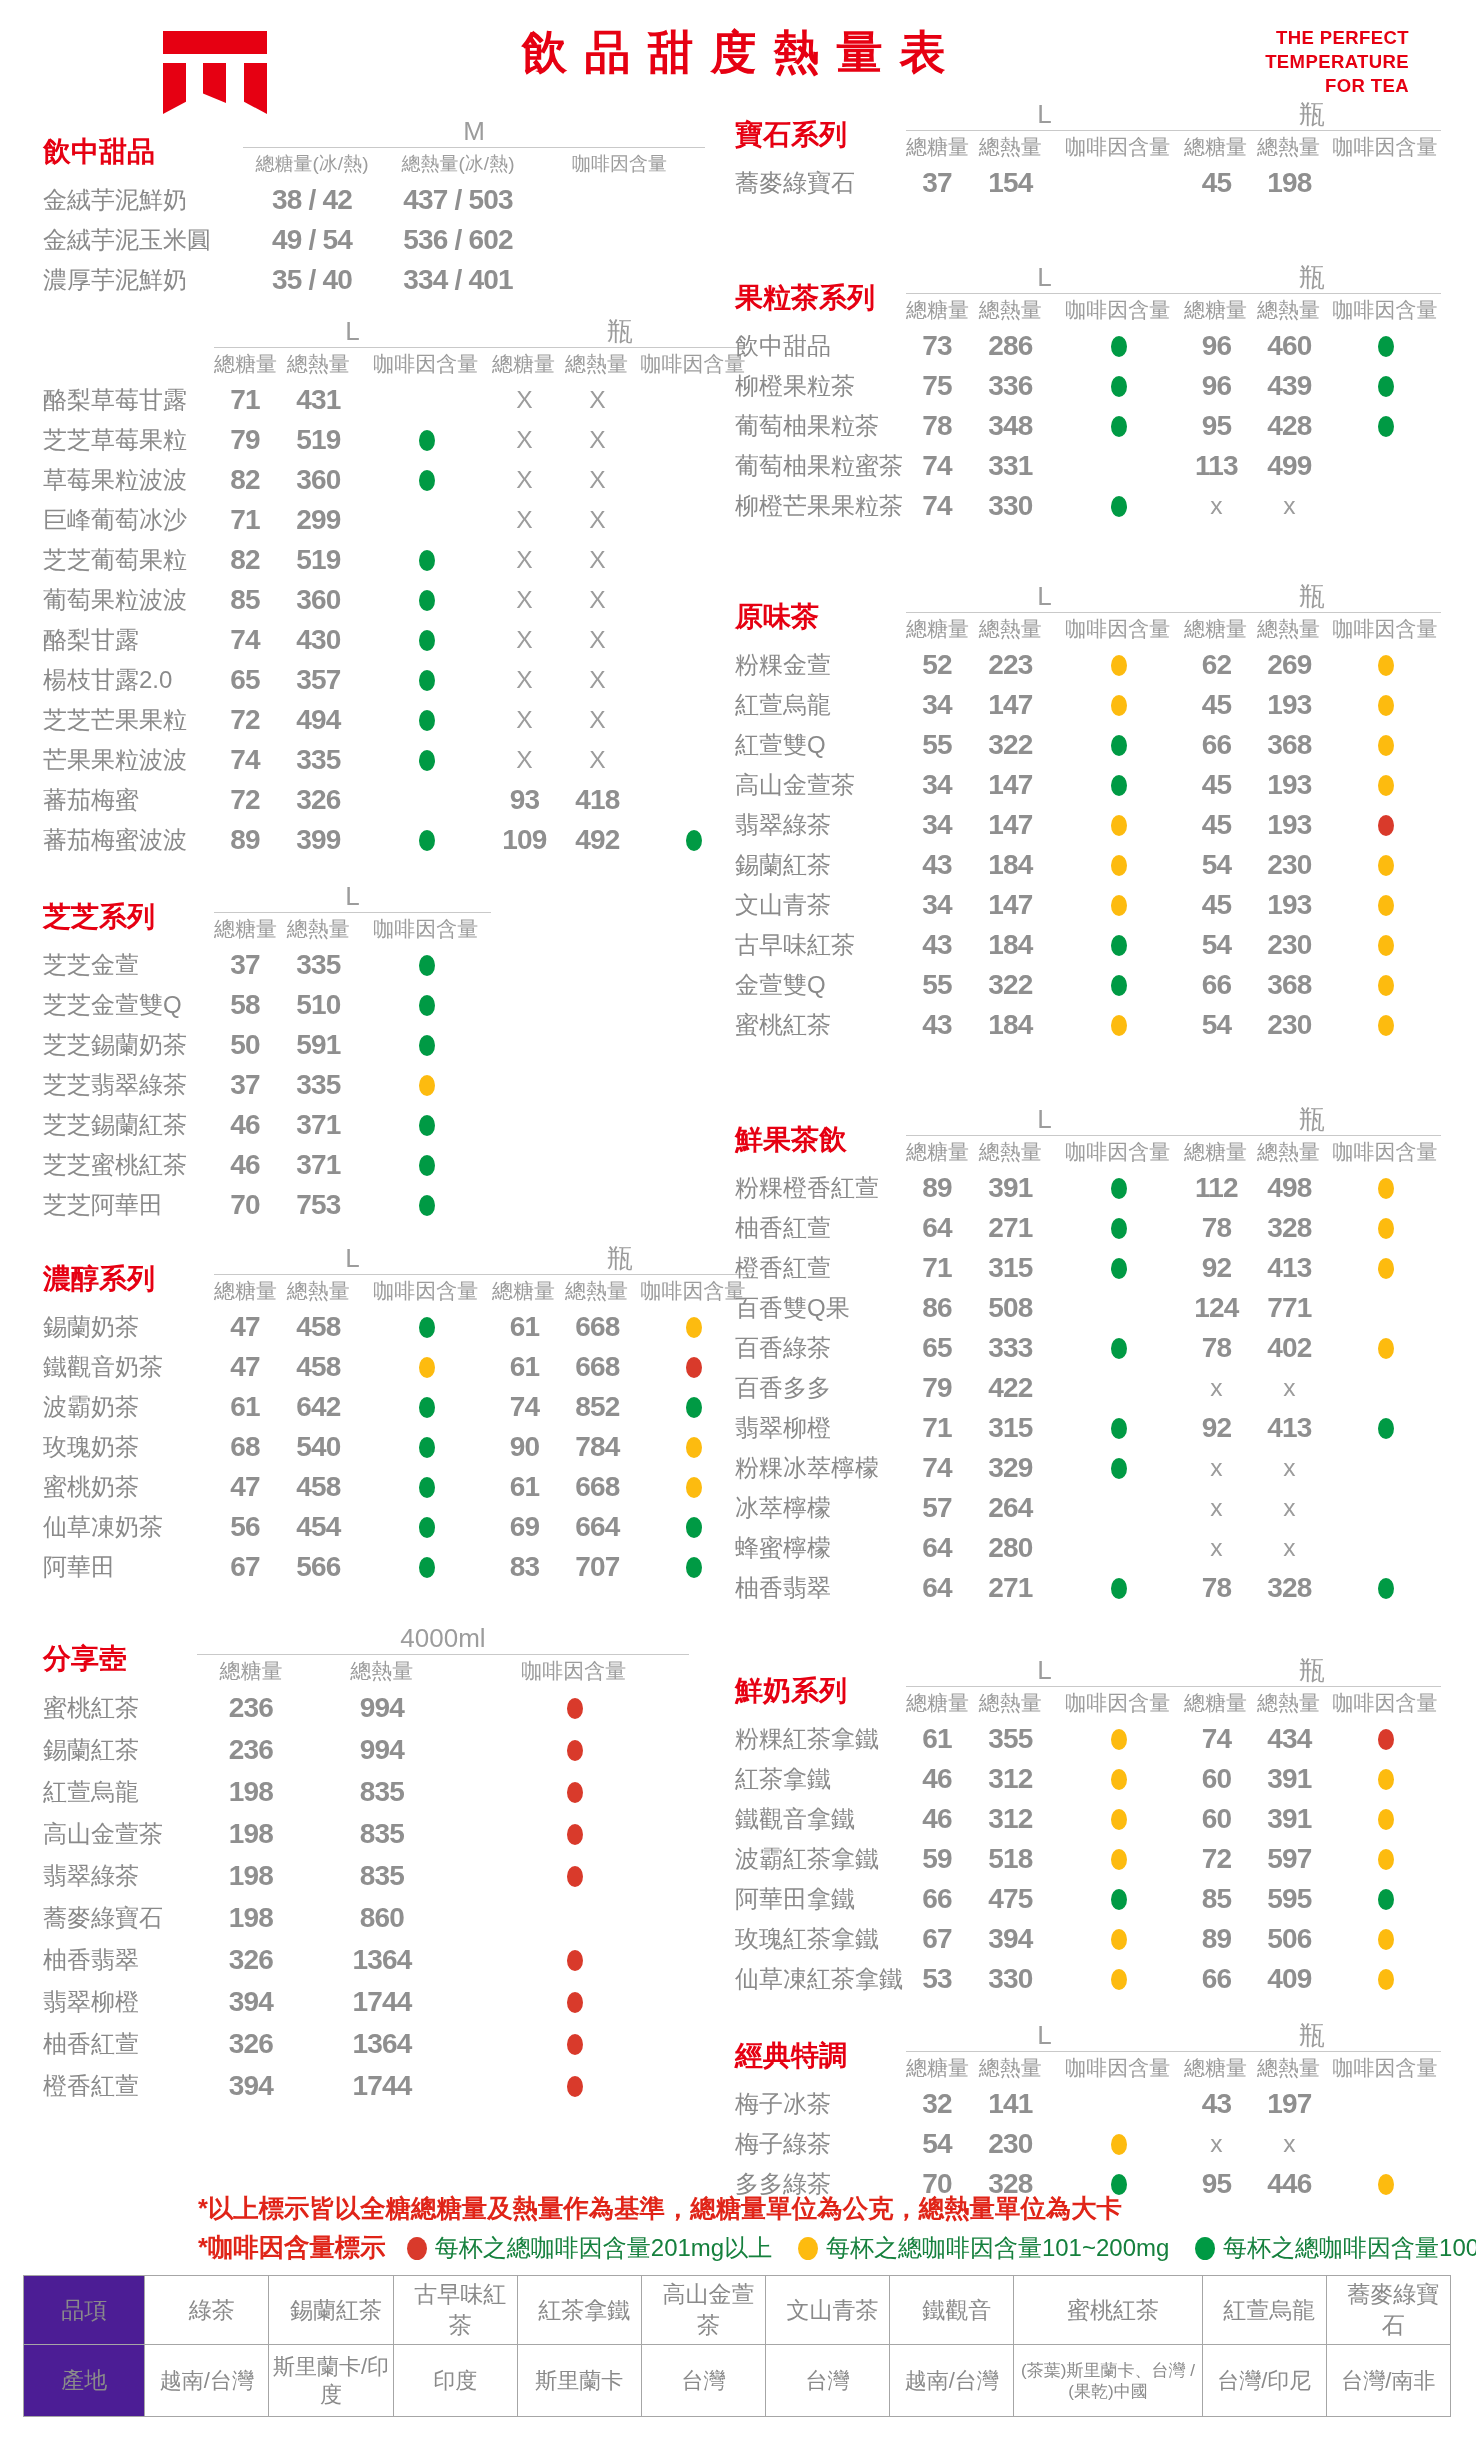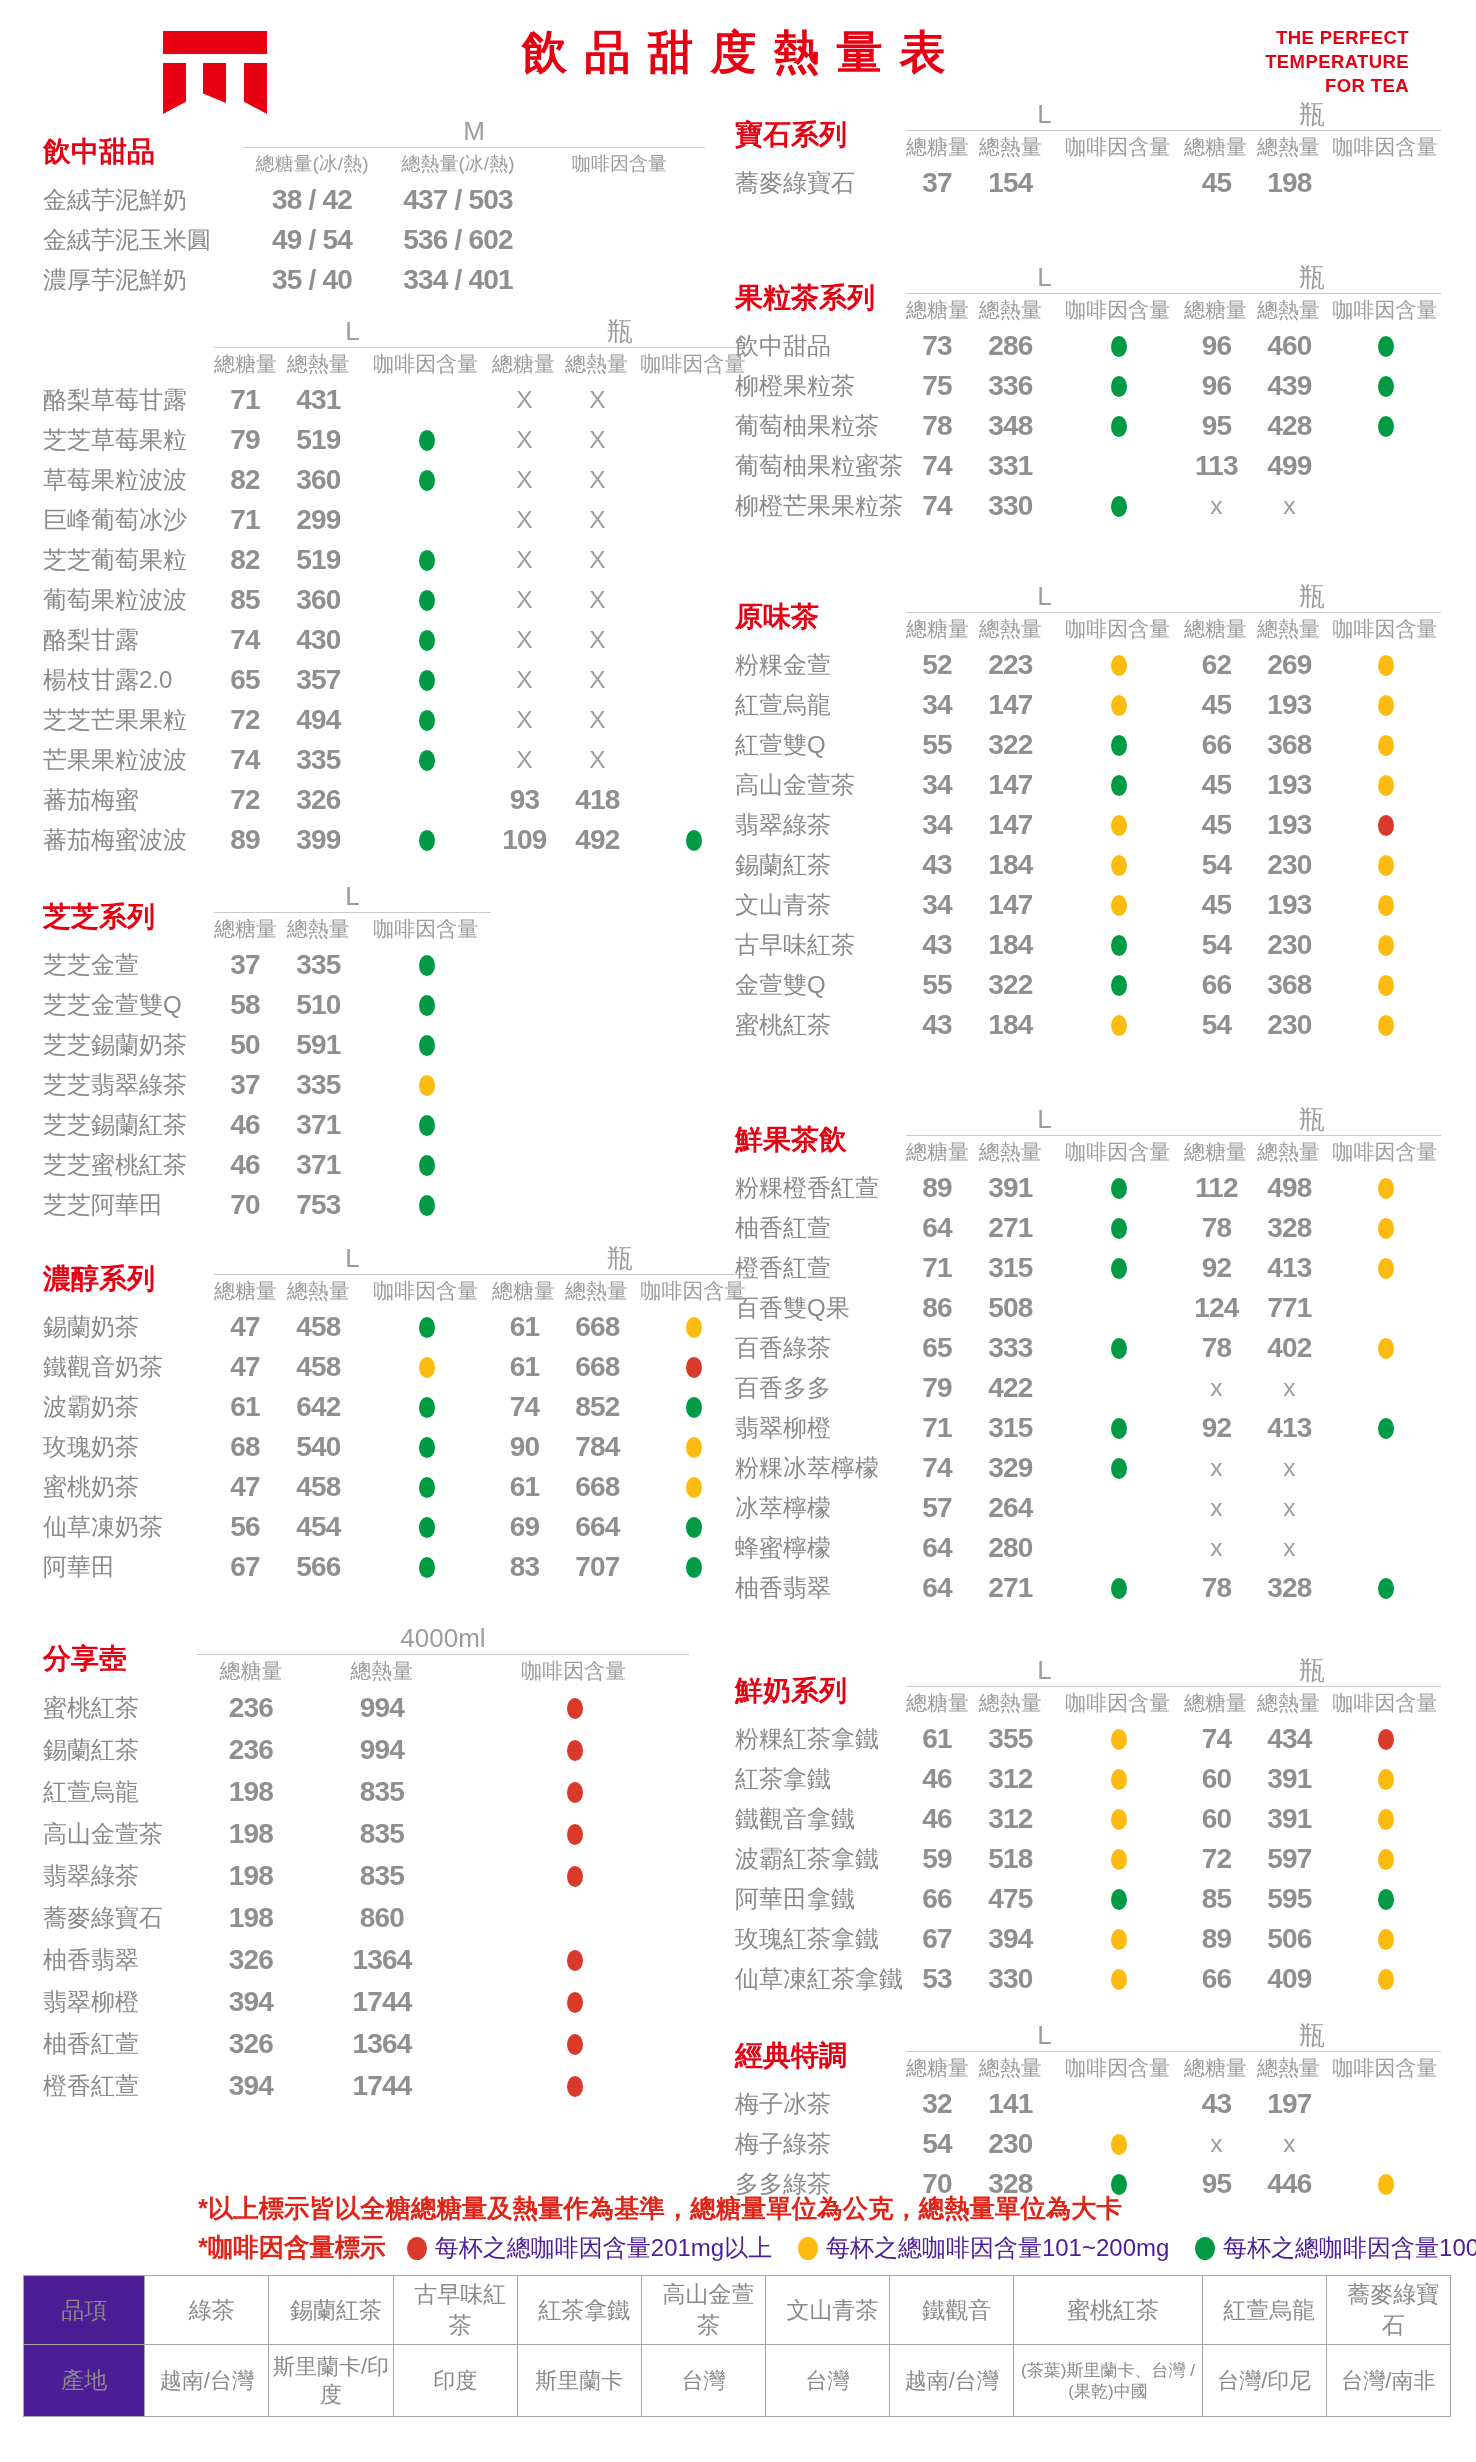--- a/index.html
+++ b/index.html
@@ -80,21 +80,21 @@
   .k-jug .ghead.g0{width:492px;margin-left:154px}
   
   .foot1{
     position:absolute;left:198px;top:2192px;color:#e02418;font-size:25.4px;
     font-weight:bold;white-space:nowrap;
   }
   .foot2{position:absolute;left:198px;top:2231px;display:flex;align-items:center;white-space:nowrap;}
   .foot2 .flabel{color:#e02418;font-size:25.4px;font-weight:bold;margin-right:21.5px;}
   .legend-item{display:flex;align-items:center;margin-right:26px;}
   .legend-item .dot{width:20px;height:23px;margin-right:7.7px;}
-  .legend-item .ltext{color:#4c1d95;font-size:24px;}
+  .legend-item .ltext{color:#15803d;font-size:24px;}
   
   .origin-table{
     position:absolute;left:23px;top:2275px;width:1428px;border-collapse:collapse;
     table-layout:fixed;
   }
   .origin-table td,.origin-table th{
     border:1.5px solid #a6a6a6;text-align:center;vertical-align:middle;
     color:#8a8a8a;font-weight:normal;padding:3.1px;
   }
   .origin-table th{background:#4c1d95;width:8%;font-size:23px;}

